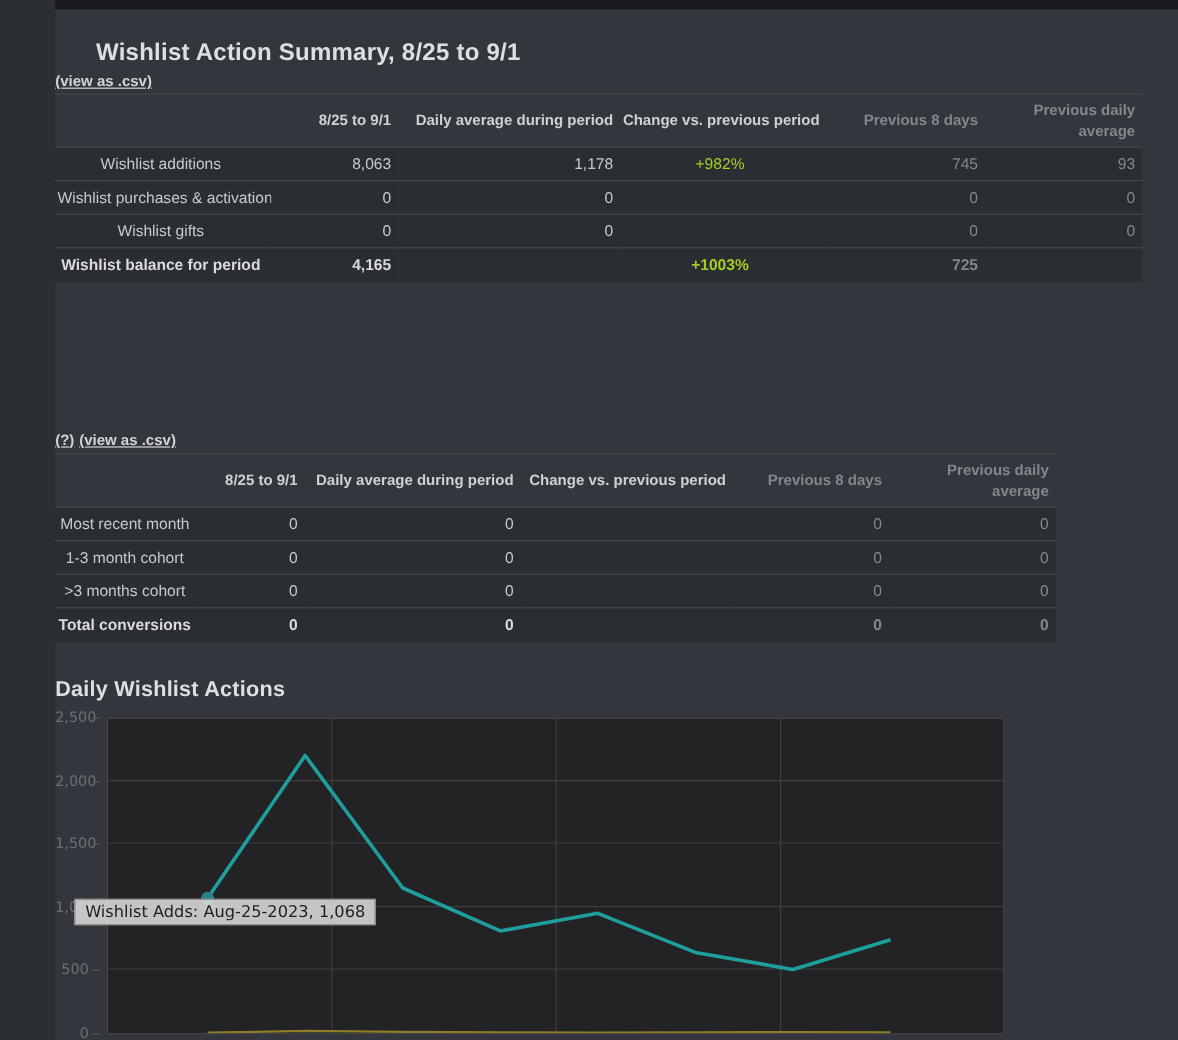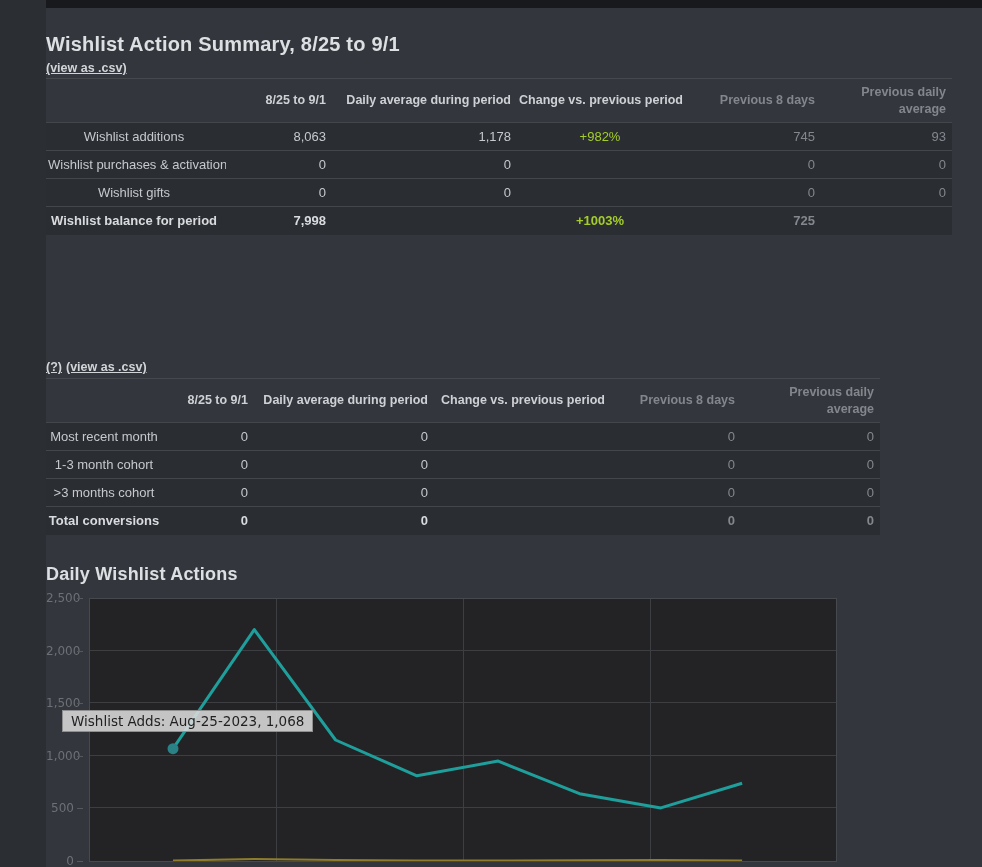--- a/index.html
+++ b/index.html
@@ -42,34 +42,34 @@
   }
   .yaxis-dash { position:absolute; left:31px; width:6px; height:1px; background:#55585c; }
 
   #plot {
     position:absolute; left:43px; top:590px; width:748px; height:264px;
     background:#232326; border:1px solid #46494e;
   }
   #plot svg { position:absolute; left:0; top:0; }
 
   #chart-tooltip {
-    position:absolute; left:16px; top:702px; height:22px;
+    position:absolute; left:16px; top:741px; height:22px;
     background:rgba(219,219,219,0.88); border:1px solid #8f8f8f;
     color:#1f1f1f; font-family:"DejaVu Sans", sans-serif; font-size:13.5px;
     line-height:20px; padding:0 8px; white-space:nowrap;
   }
 </style>
 </head>
 <body>
 
 <div class="top-strip"></div>
 
 <div class="content">
 
-  <h1 class="section-title" style="top:25px;">Wishlist Action Summary, 8/25 to 9/1</h1>
+  <h1 class="section-title" style="top:25px;margin-left:34px;">Wishlist Action Summary, 8/25 to 9/1</h1>
   <div class="csv-line" style="top:53px;"><a>(view as .csv)</a></div>
 
   <table class="stats" id="table1">
     <colgroup>
       <col style="width:180px">
         <col style="width:106px">
         <col style="width:185px">
       <col style="width:172px">
         <col style="width:132px">
         <col style="width:131px">
@@ -104,21 +104,21 @@
         <tr>
           <td class="label">Wishlist gifts</td>
           <td class="main">0</td>
           <td class="main">0</td>
           <td class="main"></td>
           <td class="prev">0</td>
           <td class="prev">0</td>
         </tr>
         <tr class="bold">
           <td class="label">Wishlist balance for period</td>
-          <td class="main">7,998</td>
+          <td class="main">4,165</td>
           <td class="main"></td>
           <td class="change">+1003%</td>
           <td class="prev">725</td>
           <td class="prev"></td>
         </tr>
       </tbody>
   </table>
 
   <div class="csv-line" style="top:352px;"><a class="help-link">(?)</a><a>(view as .csv)</a></div>
 

